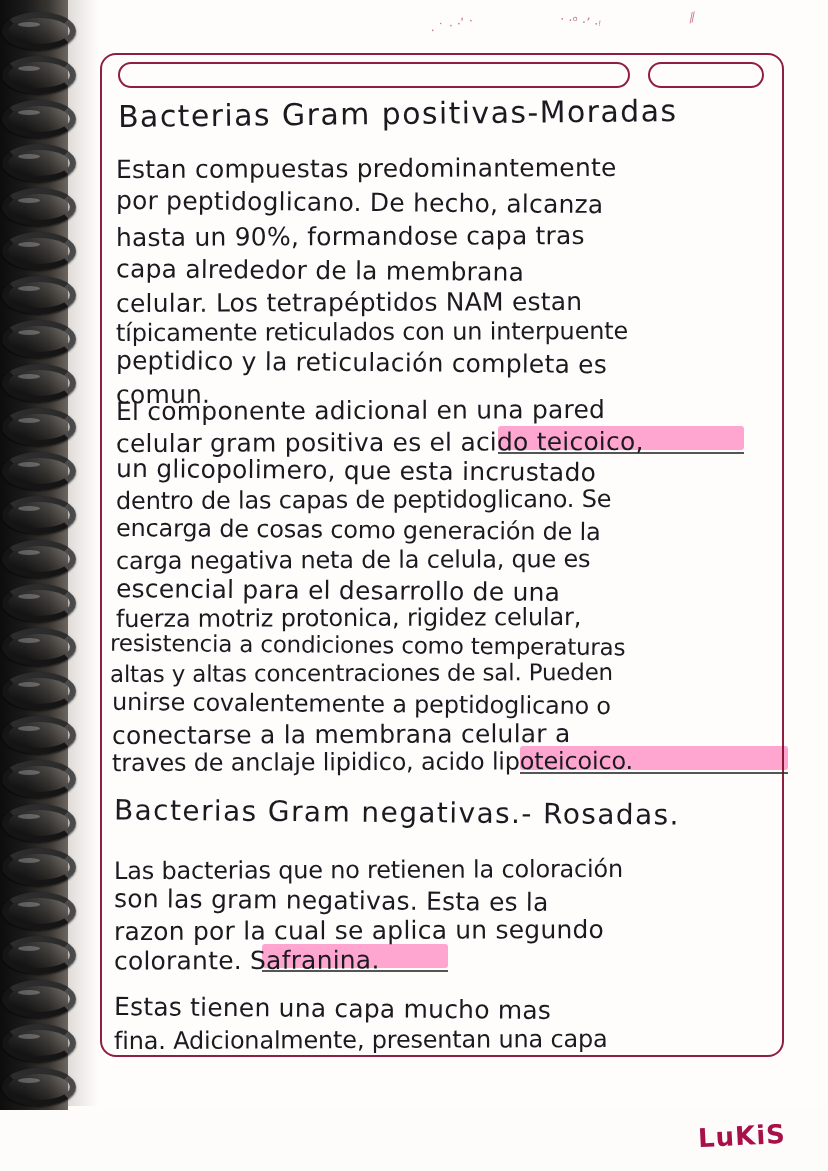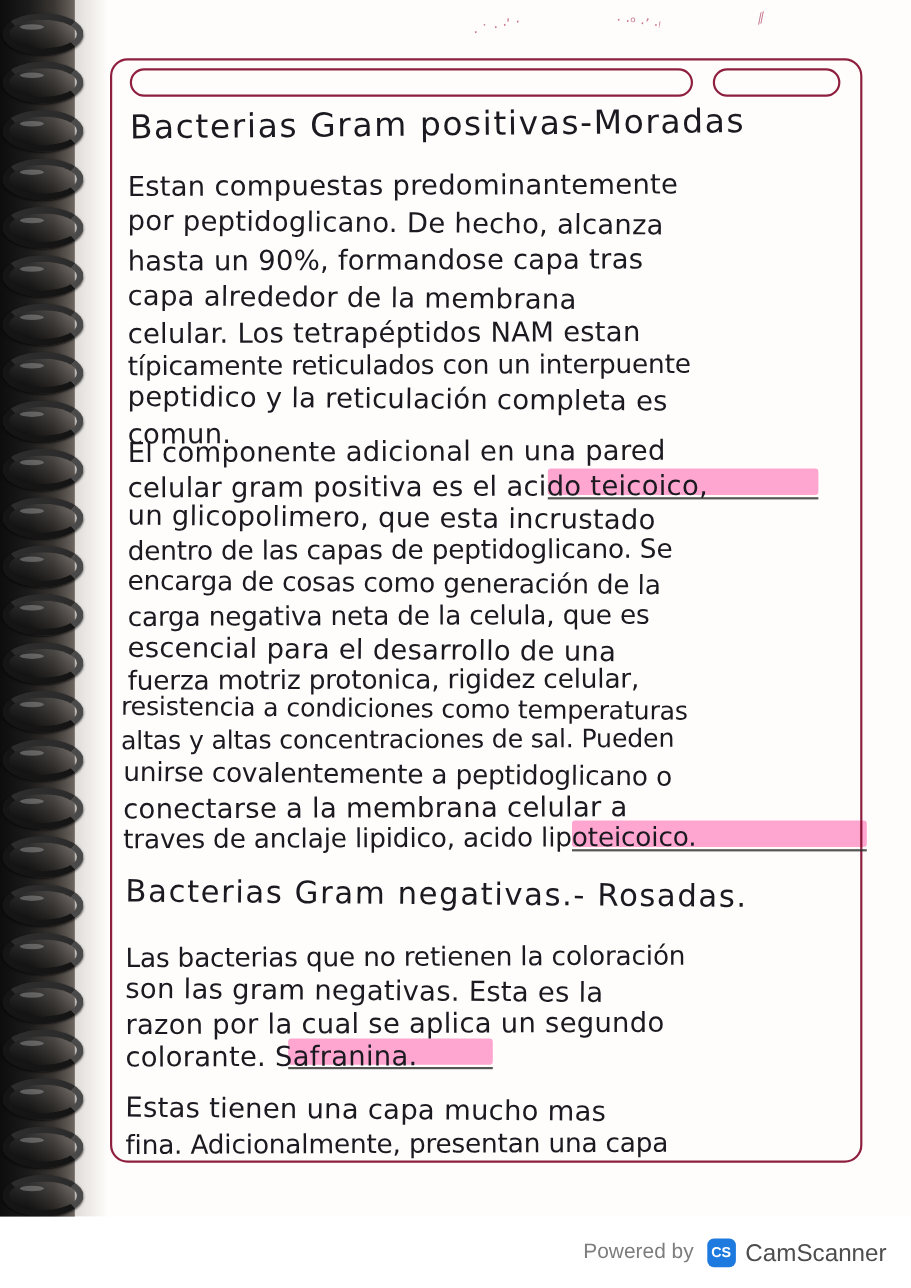--- a/index.html
+++ b/index.html
@@ -268,19 +268,14 @@
 
   <div class="hl" style="left:262px; top:944px; width:186px; height:24px"></div>
   <div class="hw body-line w3" style="left:114px; top:946px">colorante. Safranina.</div>
   <div class="underline" style="left:262px; top:970px; width:186px"></div>
 
   <div class="hw body-line w2" style="left:114px; top:994px">Estas tienen una capa mucho mas</div>
   <div class="hw body-line tight w3" style="left:114px; top:1026px; font-size:24px">fina. Adicionalmente, presentan una capa</div>
 
   <div class="signature">LuKiS</div>
 
-  <div class="footer">
-    <span class="powered">Powered by</span>
-    <span class="cs-badge">CS</span>
-    <span class="cs-name">CamScanner</span>
-  </div>
 
 </div>
 
 </body></html>

